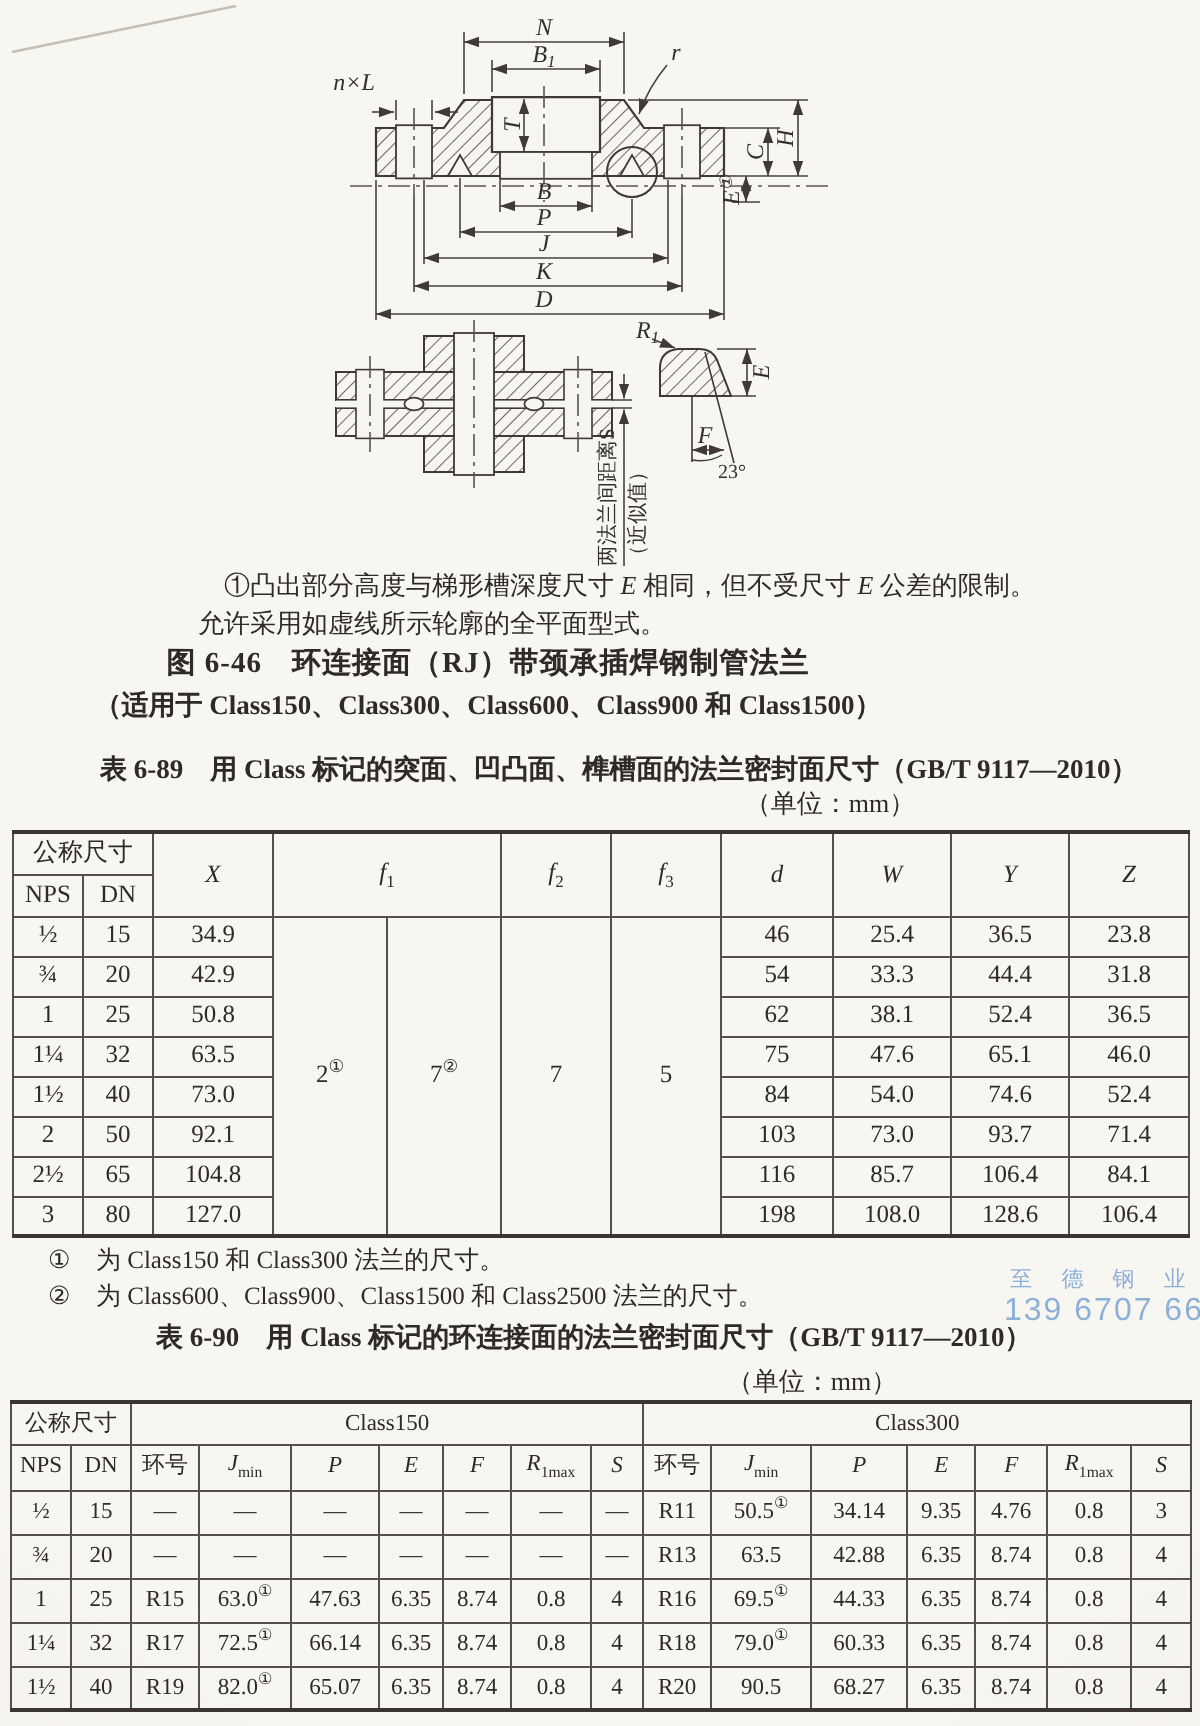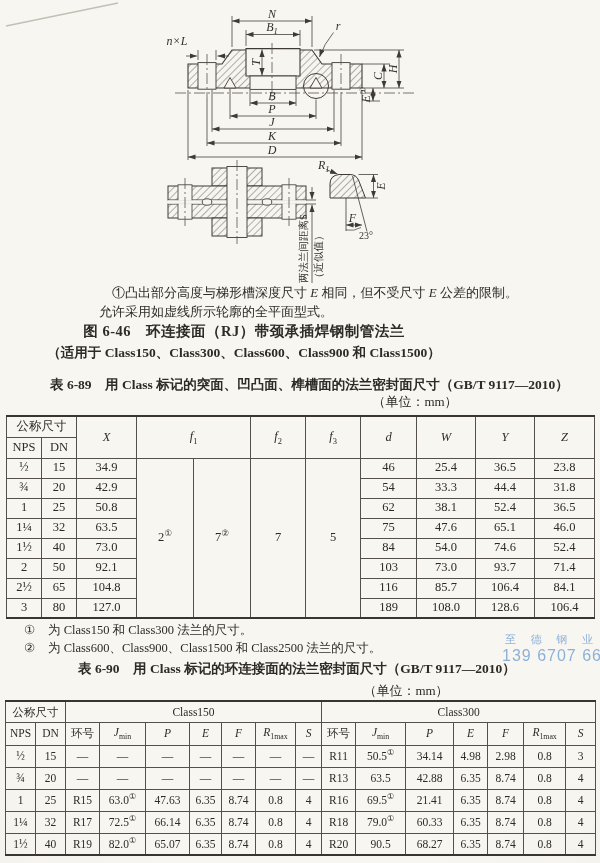--- a/index.html
+++ b/index.html
@@ -266,21 +266,21 @@
           <td>104.8</td>
           <td>116</td>
           <td>85.7</td>
           <td>106.4</td>
           <td>84.1</td>
         </tr>
         <tr>
           <td>3</td>
           <td>80</td>
           <td>127.0</td>
-          <td>189</td>
+          <td>198</td>
           <td>108.0</td>
           <td>128.6</td>
           <td>106.4</td>
         </tr>
       </tbody>
     </table>
   <div class="abs fnote" id="fn1"><span class="mk">①</span><span>为 Class150 和 Class300 法兰的尺寸。</span></div>
   <div class="abs fnote" id="fn2"><span class="mk">②</span><span>为 Class600、Class900、Class1500 和 Class2500 法兰的尺寸。</span></div>
 
   <div class="abs" id="t90-title">表 6-90　用 Class 标记的环连接面的法兰密封面尺寸（GB/T 9117—2010）</div>
@@ -336,22 +336,22 @@
           <td>—</td>
           <td>—</td>
           <td>—</td>
           <td>—</td>
           <td>—</td>
           <td>—</td>
           <td>—</td>
           <td>R11</td>
           <td>50.5<sup>①</sup></td>
           <td>34.14</td>
-          <td>4.98</td>
-          <td>2.98</td>
+          <td>9.35</td>
+          <td>4.76</td>
           <td>0.8</td>
           <td>3</td>
         </tr>
         <tr>
           <td>¾</td>
           <td>20</td>
           <td>—</td>
           <td>—</td>
           <td>—</td>
           <td>—</td>
@@ -371,21 +371,21 @@
           <td>25</td>
           <td>R15</td>
           <td>63.0<sup>①</sup></td>
           <td>47.63</td>
           <td>6.35</td>
           <td>8.74</td>
           <td>0.8</td>
           <td>4</td>
           <td>R16</td>
           <td>69.5<sup>①</sup></td>
-          <td>21.41</td>
+          <td>44.33</td>
           <td>6.35</td>
           <td>8.74</td>
           <td>0.8</td>
           <td>4</td>
         </tr>
         <tr>
           <td>1¼</td>
           <td>32</td>
           <td>R17</td>
           <td>72.5<sup>①</sup></td>

